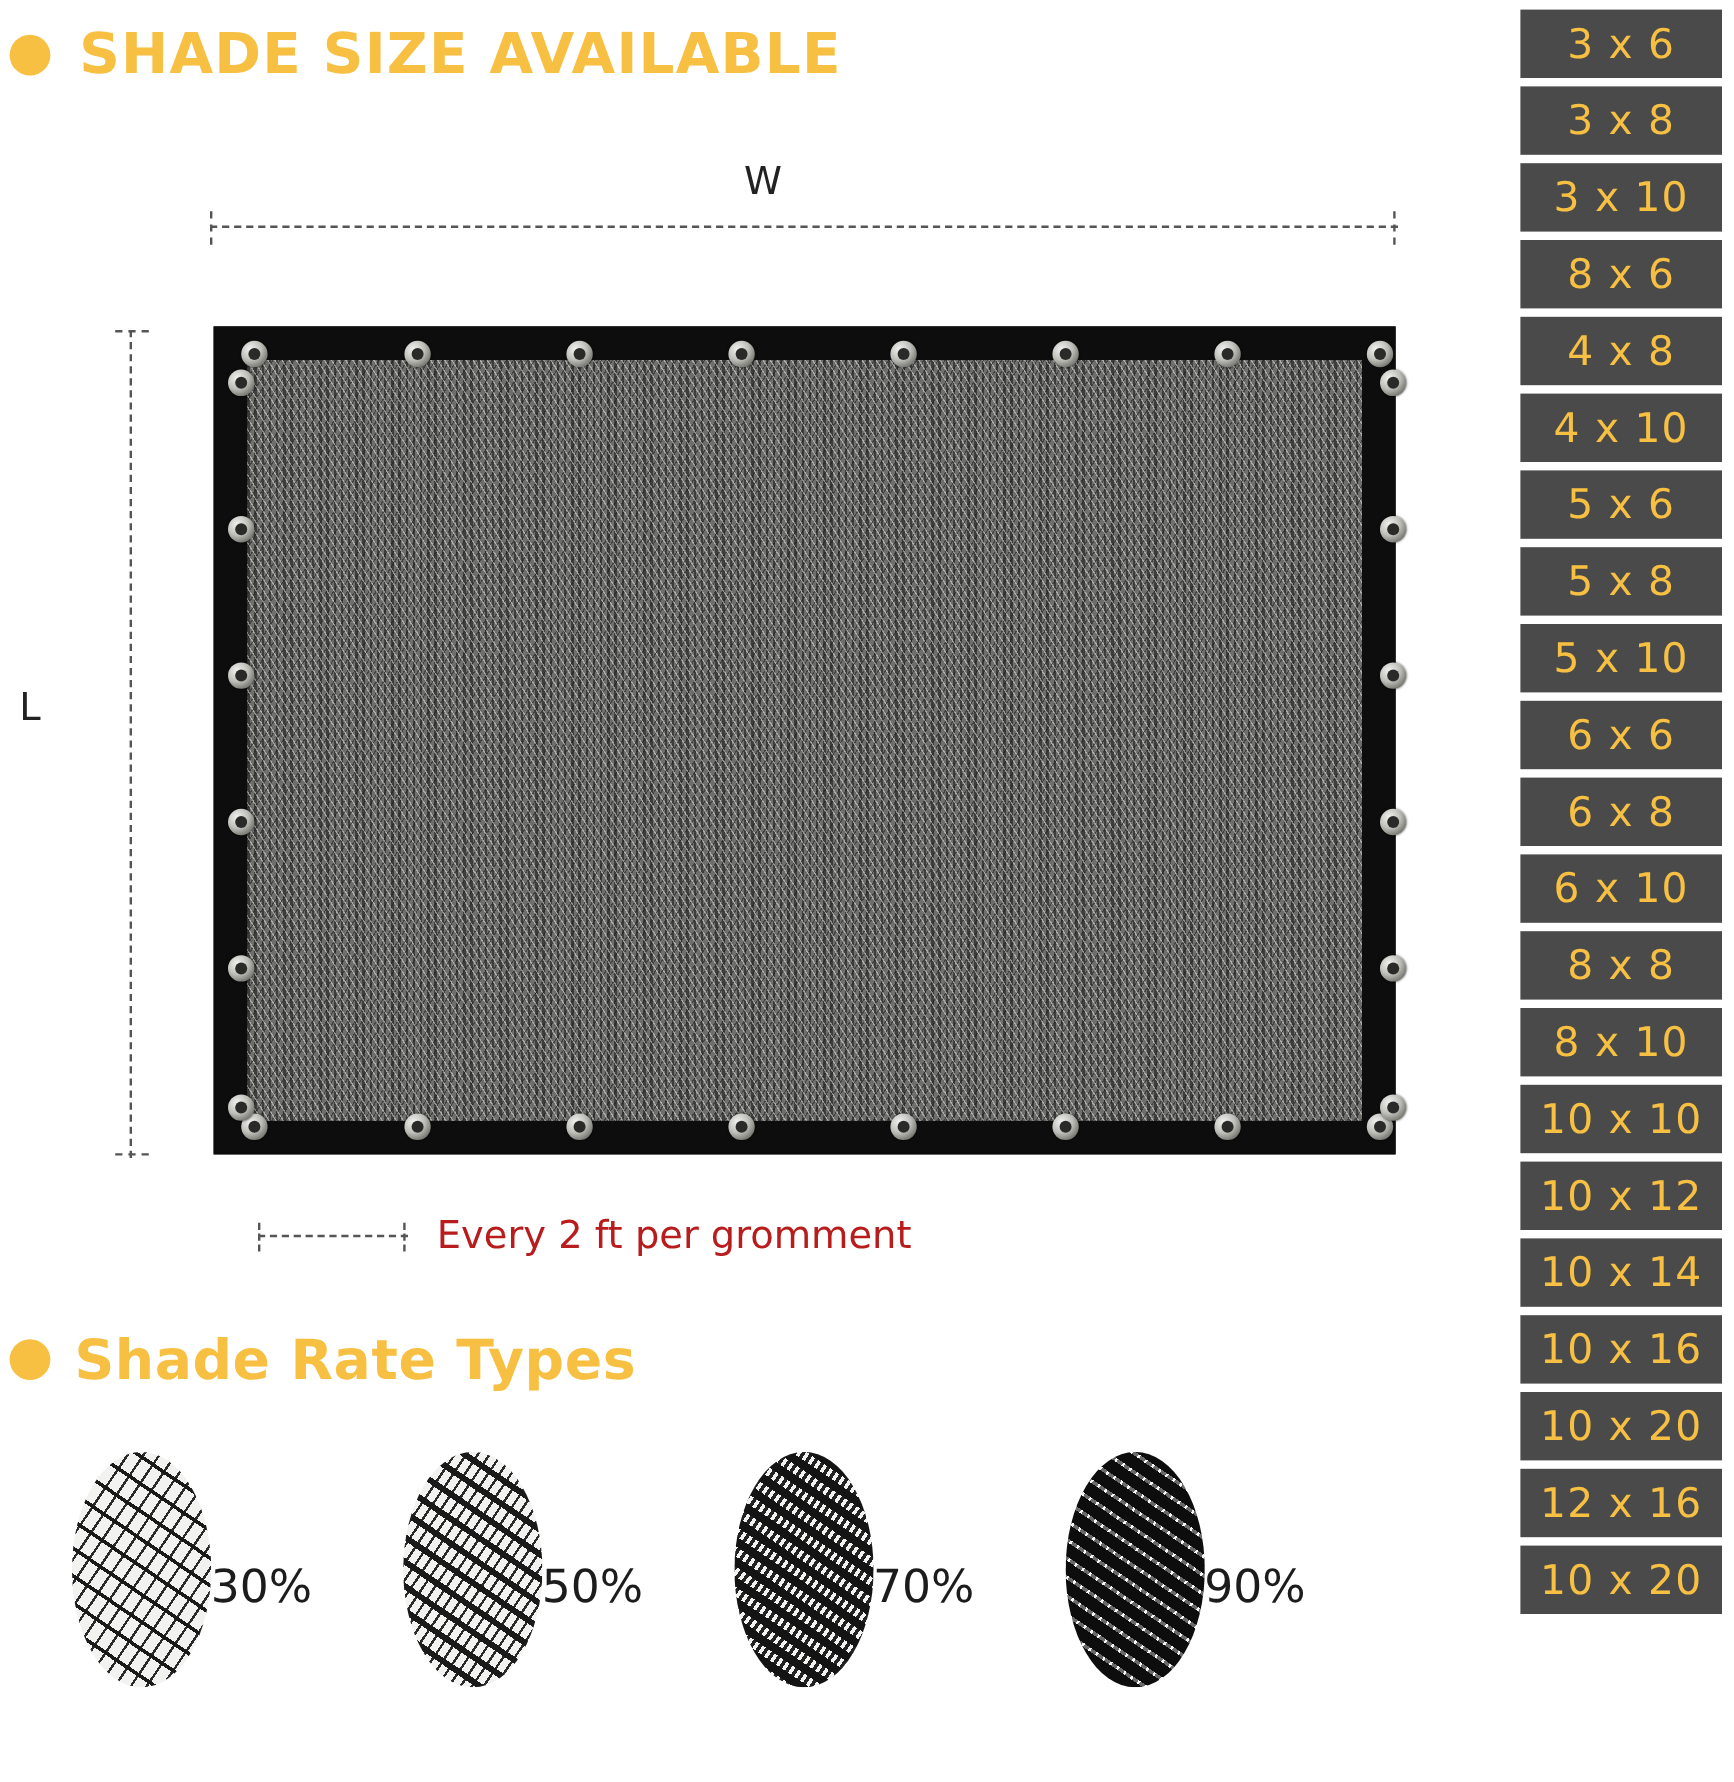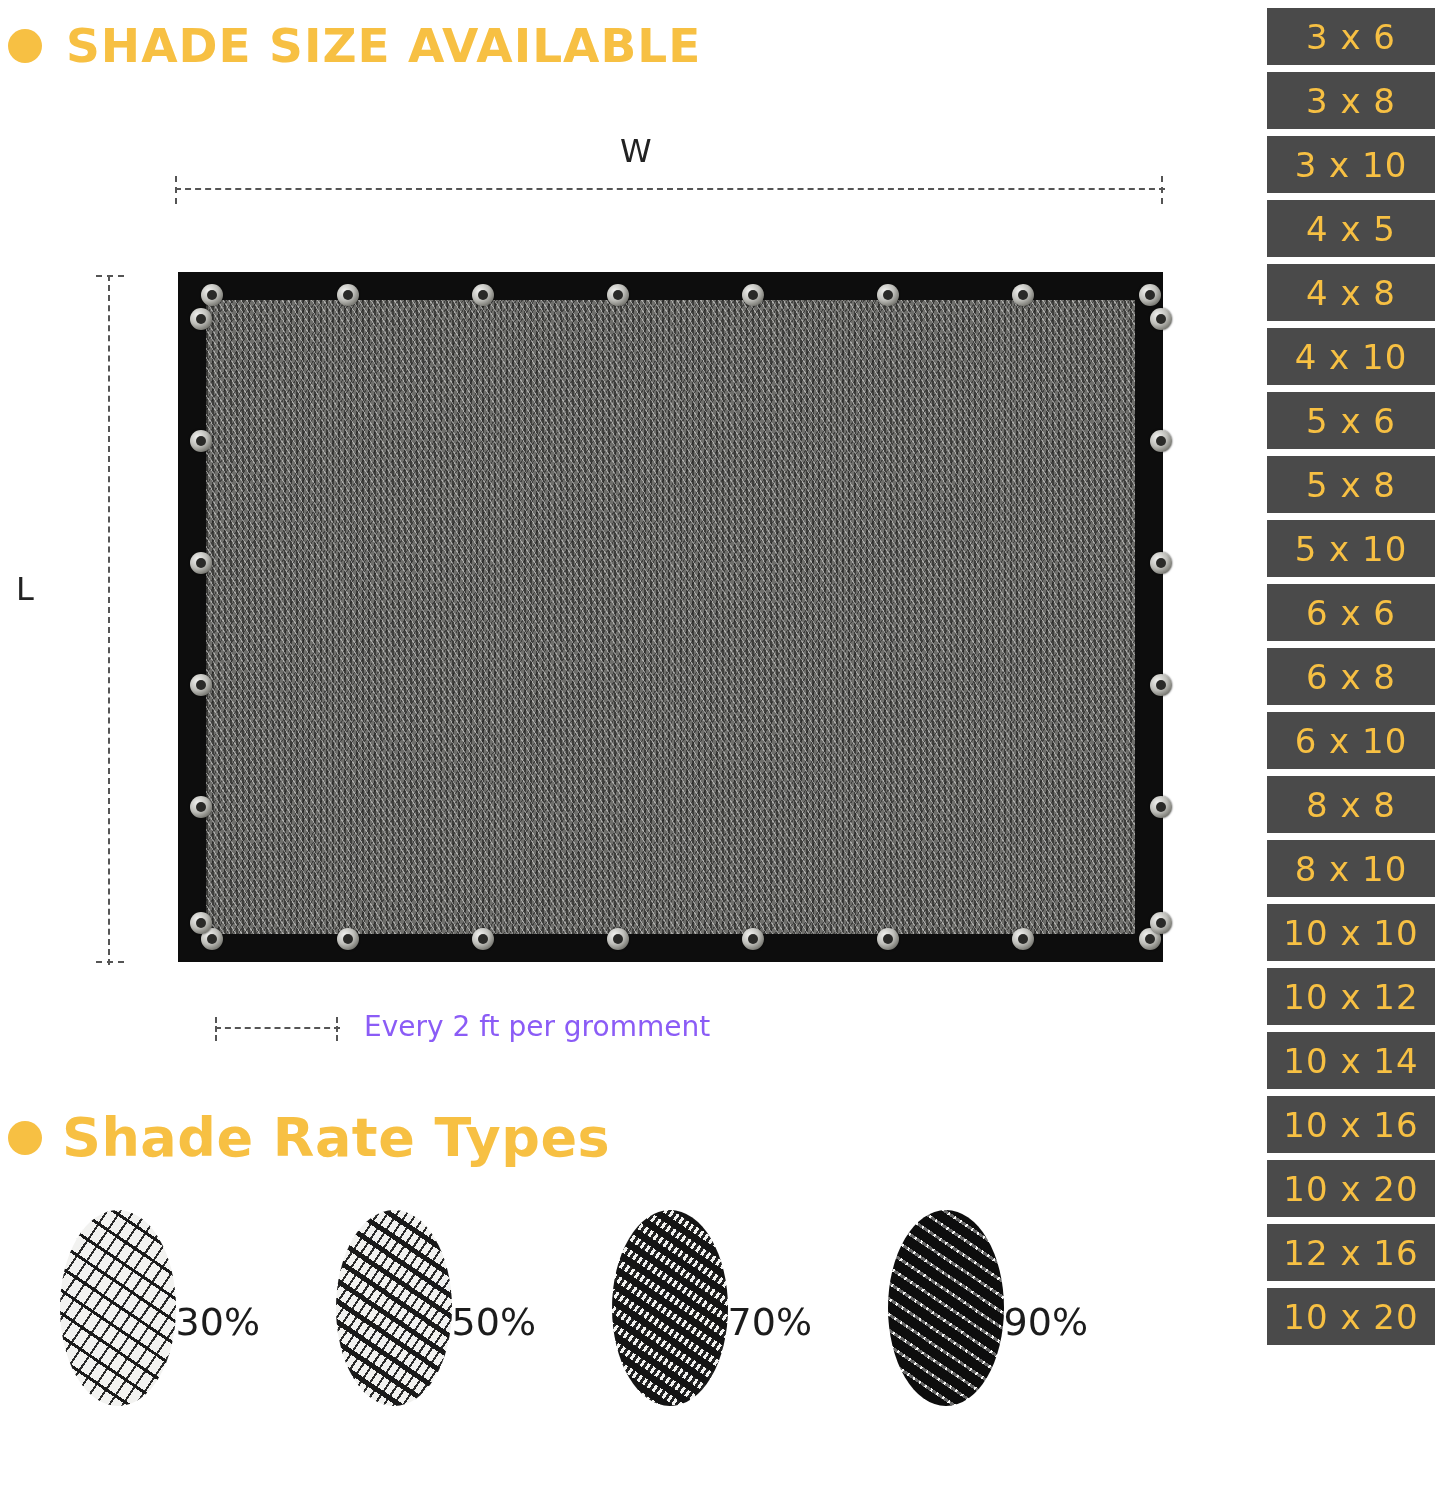--- a/index.html
+++ b/index.html
@@ -41,21 +41,21 @@
   }
   #heading-shade-size .heading-title {
     font-size: 47px;
     letter-spacing: 1px;
   }
   #heading-shade-rate {
     top: 1106px;
     left: 8px;
   }
   #heading-shade-rate .heading-title {
-    font-size: 54px;
+    font-size: 46px;
   }
 
   
   #shade-diagram {
     position: absolute;
     left: 0;
     top: 120px;
     width: 1230px;
     height: 960px;
   }
@@ -175,22 +175,22 @@
     content: "";
     position: absolute;
     top: -12px;
     width: 2px;
     height: 24px;
     border-left: 2px dashed #555;
   }
   #grommet-note-line::before { left: 0; }
   #grommet-note-line::after { right: 0; }
   #grommet-note-text {
-    font-size: 28px;
-    color: #8b5cf6;
+    font-size: 32px;
+    color: #b91c1c;
   }
 
   
   #shade-rates {
     position: absolute;
     left: 60px;
     top: 1210px;
     width: 1140px;
     display: flex;
     gap: 76px;
@@ -333,21 +333,21 @@
   <div class="rate-item" id="rate-3">
     <div class="rate-circle"></div>
     <div class="rate-label">90%</div>
   </div>
 </div>
 
 <div id="size-list">
   <div class="size-chip">3 x 6</div>
   <div class="size-chip">3 x 8</div>
   <div class="size-chip">3 x 10</div>
-  <div class="size-chip">4 x 5</div>
+  <div class="size-chip">8 x 6</div>
   <div class="size-chip">4 x 8</div>
   <div class="size-chip">4 x 10</div>
   <div class="size-chip">5 x 6</div>
   <div class="size-chip">5 x 8</div>
   <div class="size-chip">5 x 10</div>
   <div class="size-chip">6 x 6</div>
   <div class="size-chip">6 x 8</div>
   <div class="size-chip">6 x 10</div>
   <div class="size-chip">8 x 8</div>
   <div class="size-chip">8 x 10</div>

